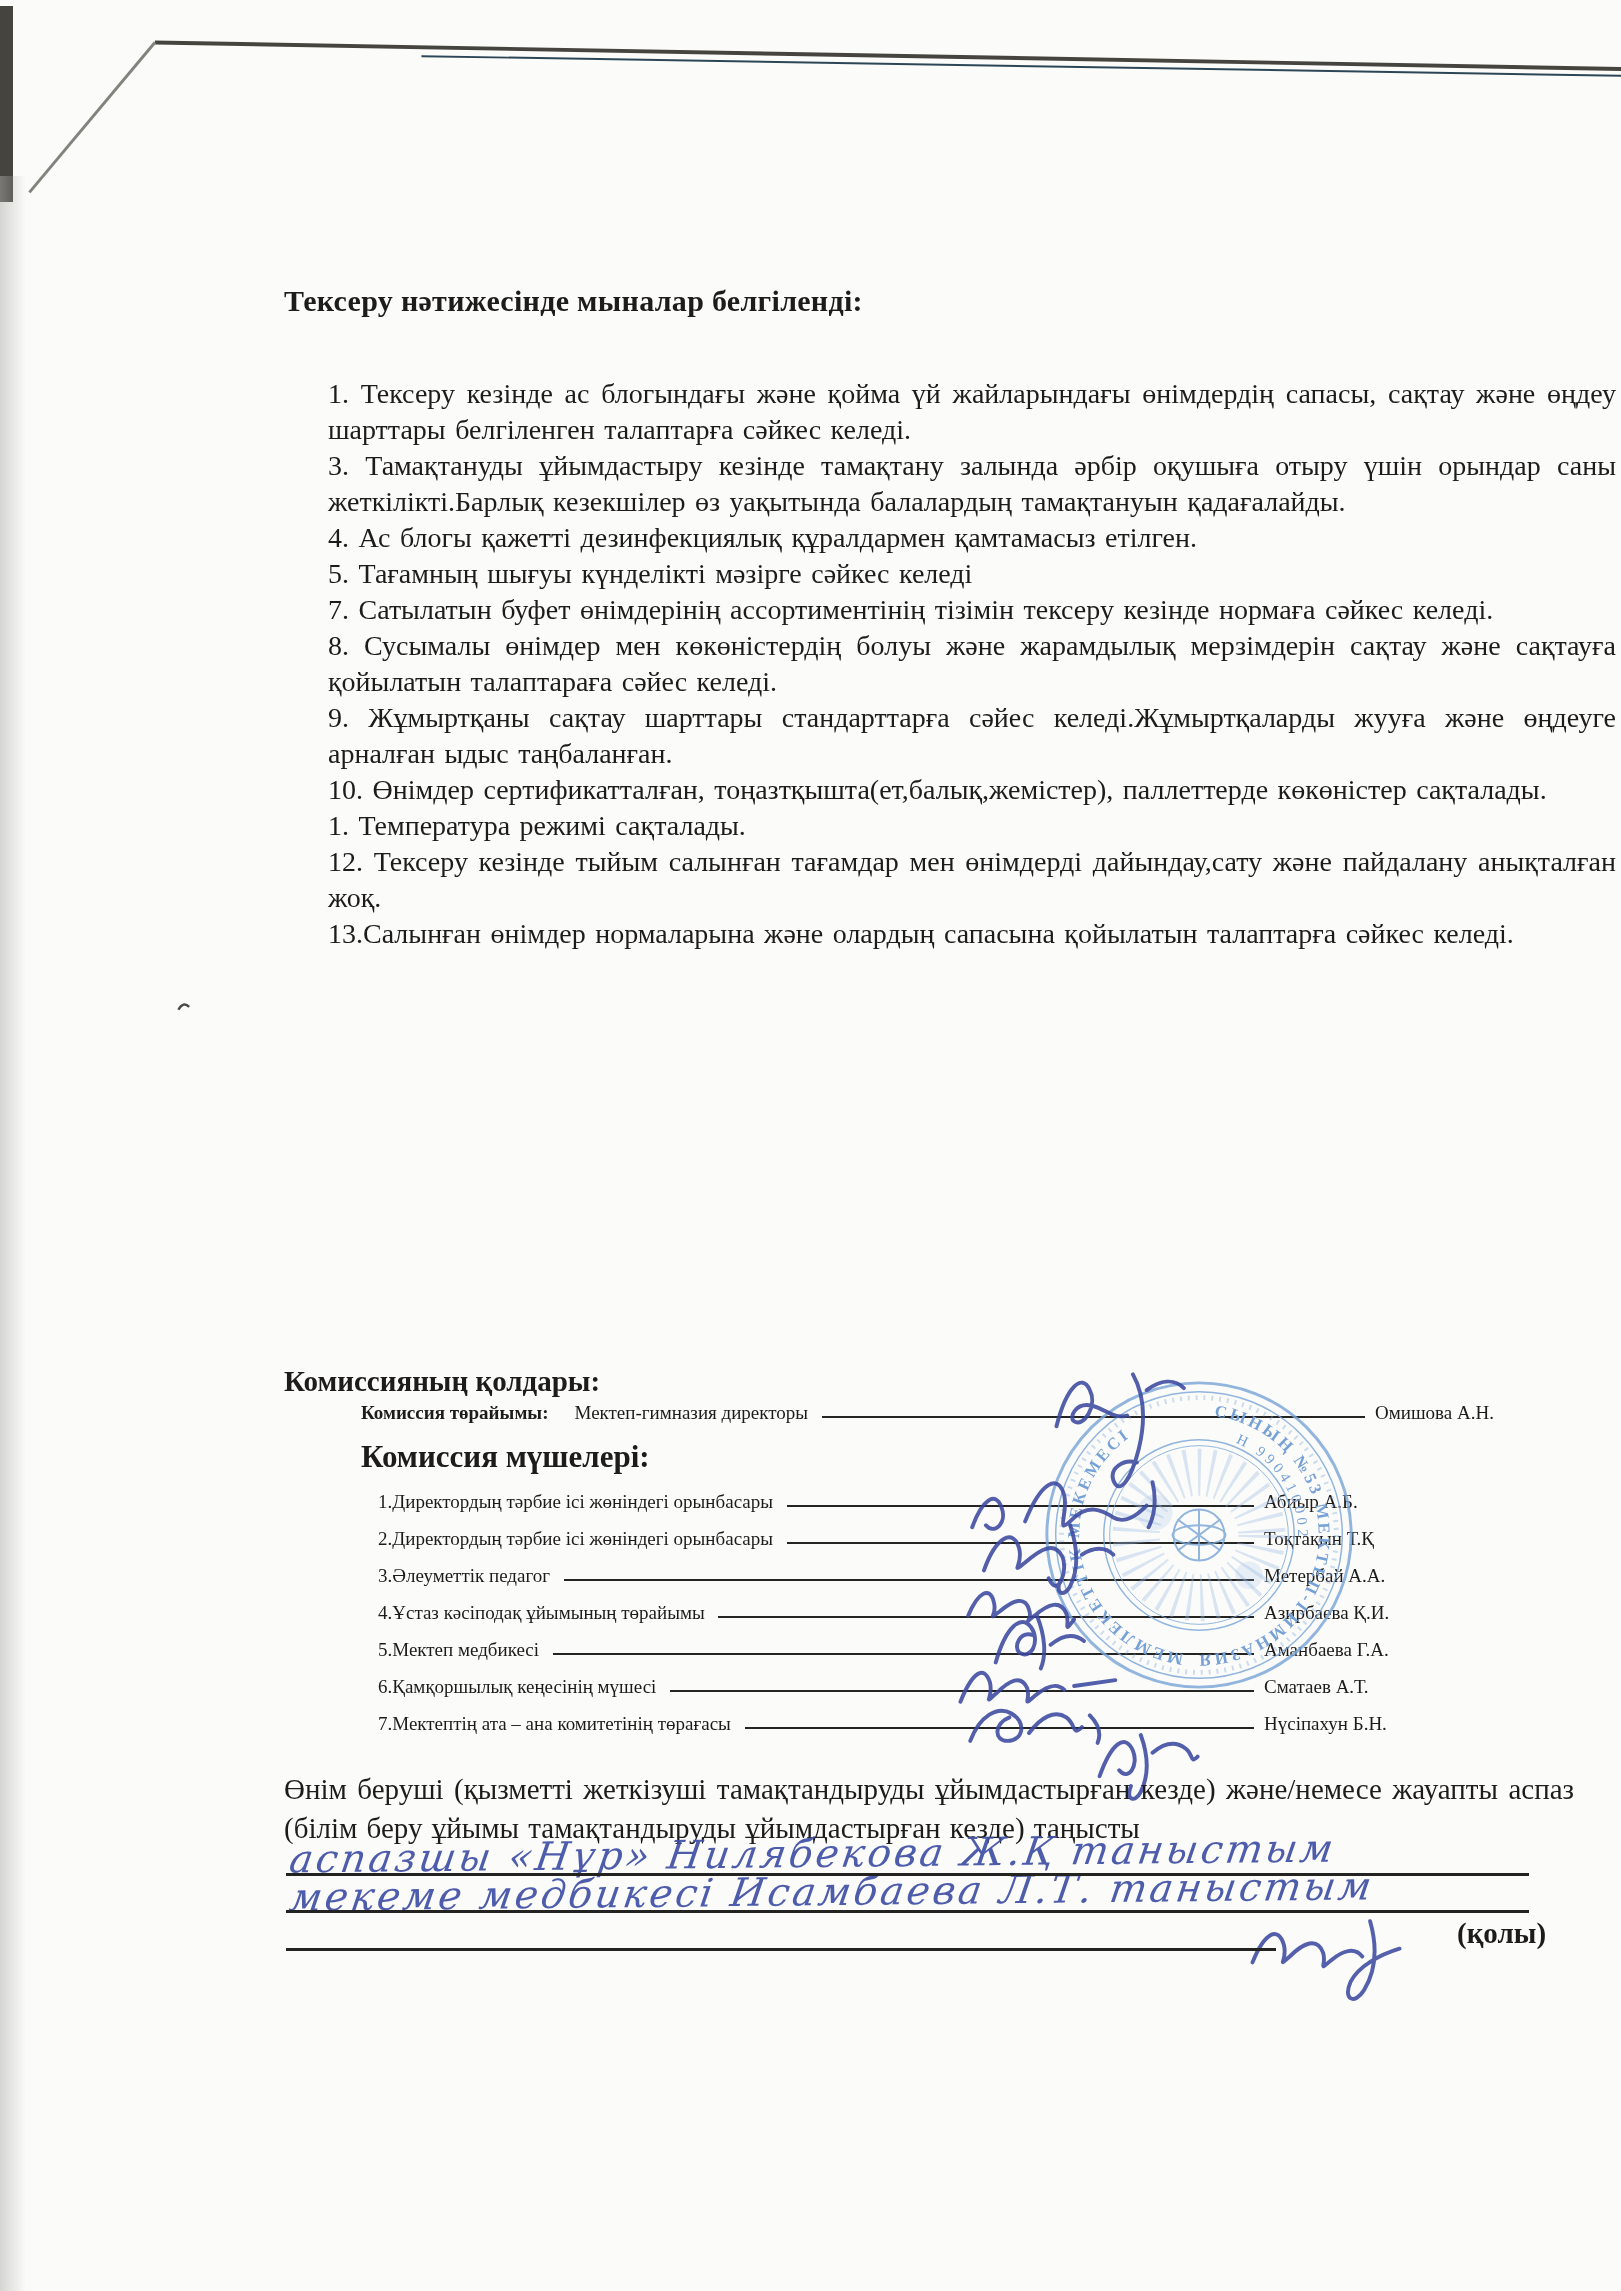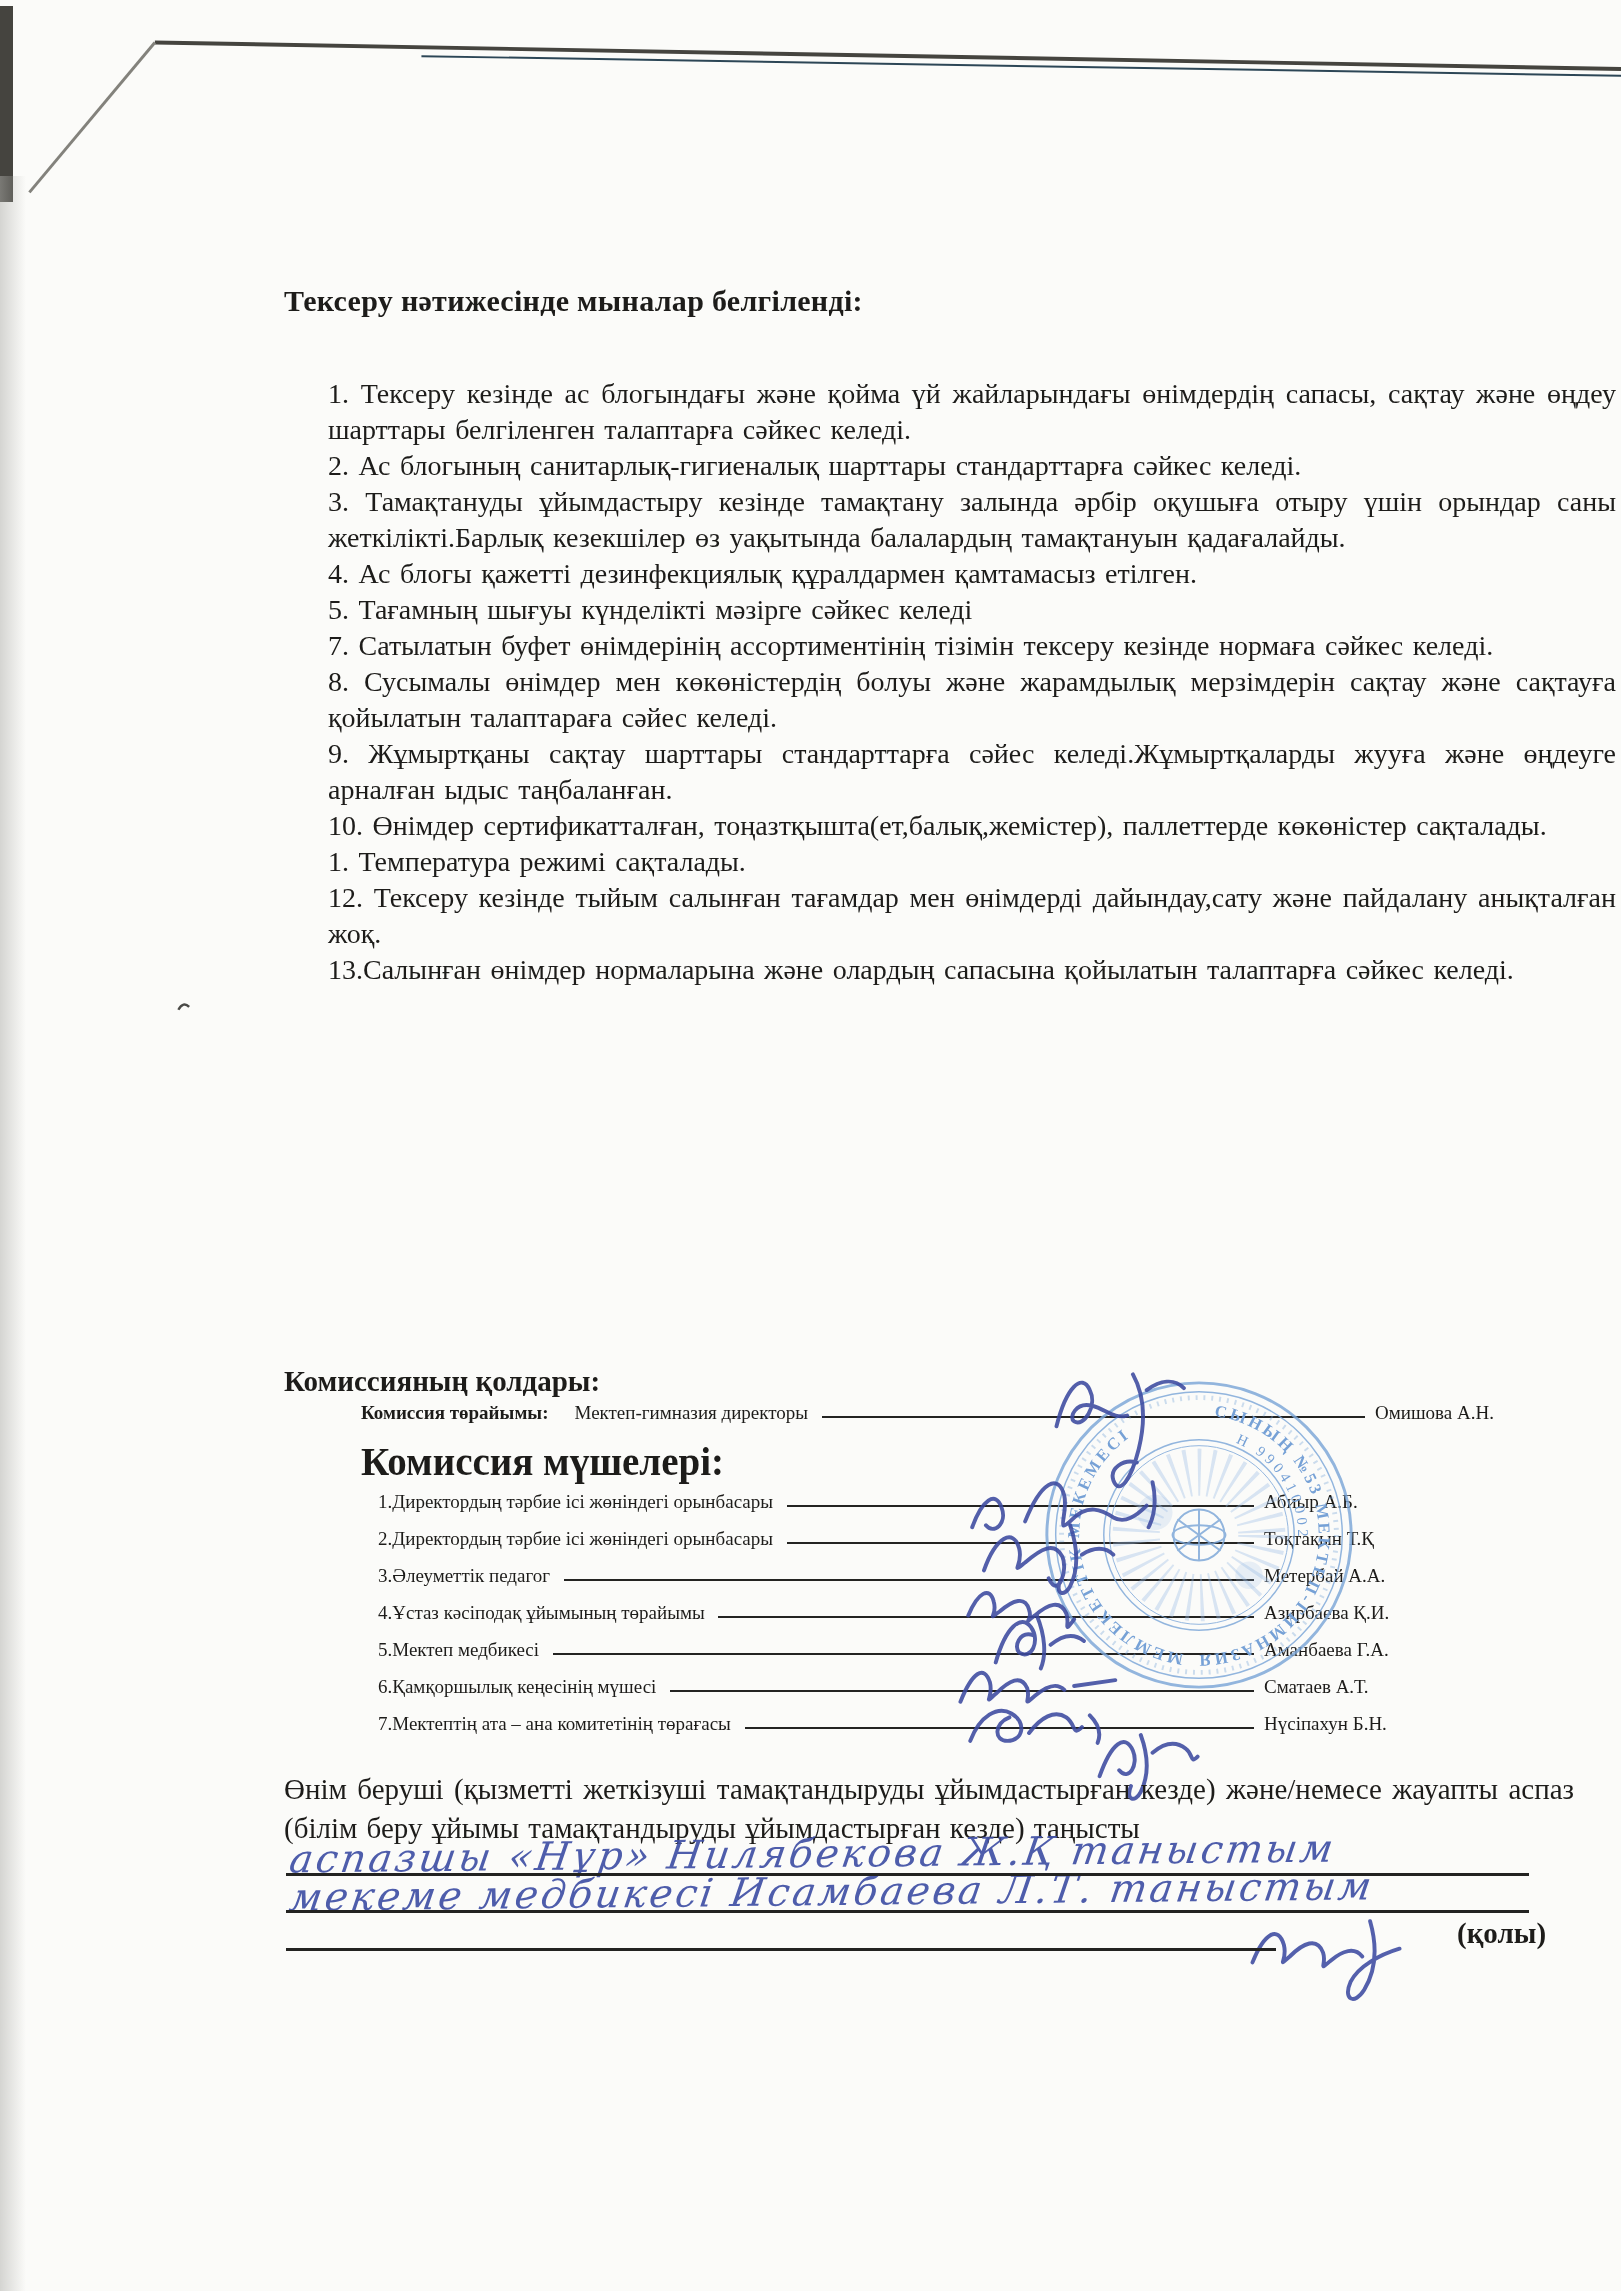--- a/index.html
+++ b/index.html
@@ -19,21 +19,21 @@
   
   .doc-title{position:absolute;left:284px;top:284px;font-size:30px;font-weight:bold;letter-spacing:0.3px;}
   
   .findings{position:absolute;left:292px;top:376px;width:1288px;font-size:28px;line-height:36px;text-align:justify;margin-left:36px;}
   .findings p{margin:0;word-spacing:2.5px;}
   
   .b{font-weight:bold;}
   .sig-heading{position:absolute;left:284px;top:1365px;font-size:29px;font-weight:bold;}
   .chair-row{position:absolute;left:361px;top:1402px;width:1215px;display:flex;align-items:flex-end;font-size:19px;white-space:nowrap;}
   .chair-role{margin-left:26px;}
-  .members-heading{position:absolute;left:361px;top:1439px;font-size:39px;font-weight:bold;}
+  .members-heading{position:absolute;left:361px;top:1439px;font-size:31px;font-weight:bold;}
   .member-rows{position:absolute;left:378px;top:1476px;width:1200px;font-size:19px;}
   .member-row{display:flex;align-items:flex-end;height:37px;white-space:nowrap;}
   .fill-line{flex:1;border-bottom:2px solid #242422;margin:0 9.8px 5.9px 13.7px;min-width:39px;}
   .chair-name{width:201px;}
   .member-name{width:314px;}
   
   .supplier-para{position:absolute;left:284px;top:1770px;width:1290px;font-size:29px;font-weight:normal;line-height:39px;text-align:justify;word-spacing:2px;}
   .hw-underline{position:absolute;height:2.9px;background:#232321;}
   .u1{left:286px;top:1873px;width:1243px;}
   .u2{left:286px;top:1910px;width:1243px;}
@@ -57,21 +57,20 @@
   <line x1="158" y1="43" x2="1654" y2="70" stroke="#45443f" stroke-width="4"></line>
   <line x1="430" y1="57" x2="1654" y2="77" stroke="#2c4656" stroke-width="2"></line>
   <line x1="158" y1="43" x2="30" y2="196" stroke="#83827c" stroke-width="3"></line>
   <path d="M182,1030 q5,-9 11,-3" stroke="#4a4a47" stroke-width="2.5" fill="none"></path>
 </svg>
 
 <div class="doc-title">Тексеру нәтижесінде мыналар белгіленді:</div>
 
 <div class="findings">
   <p>1. Тексеру кезінде  ас блогындағы және  қойма үй жайларындағы өнімдердің сапасы, сақтау және өңдеу шарттары белгіленген  талаптарға сәйкес келеді.</p>
-  <p>2. Ас блогының санитарлық-гигиеналық шарттары стандарттарға сәйкес келеді.</p>
   <p>3. Тамақтануды ұйымдастыру кезінде тамақтану залында  әрбір оқушыға отыру  үшін орындар саны жеткілікті.Барлық кезекшілер  өз уақытында балалардың тамақтануын қадағалайды.</p>
   <p>4. Ас блогы  қажетті дезинфекциялық құралдармен қамтамасыз етілген.</p>
   <p>5. Тағамның шығуы күнделікті мәзірге сәйкес келеді</p>
   <p>7. Сатылатын  буфет өнімдерінің  ассортиментінің тізімін тексеру кезінде нормаға сәйкес келеді.</p>
   <p>8. Сусымалы  өнімдер мен көкөністердің болуы және жарамдылық мерзімдерін сақтау және сақтауға қойылатын талаптараға сәйес келеді.</p>
   <p>9. Жұмыртқаны  сақтау шарттары стандарттарға сәйес келеді.Жұмыртқаларды  жууға  және өңдеуге  арналған ыдыс таңбаланған.</p>
   <p>10. Өнімдер сертификатталған, тоңазтқышта(ет,балық,жемістер), паллеттерде көкөністер сақталады.</p>
   <p>1. Температура  режимі сақталады.</p>
   <p>12. Тексеру кезінде тыйым салынған тағамдар мен өнімдерді дайындау,сату және пайдалану анықталған жоқ.</p>
   <p>13.Салынған өнімдер  нормаларына және  олардың сапасына қойылатын  талаптарға сәйкес келеді.</p>

